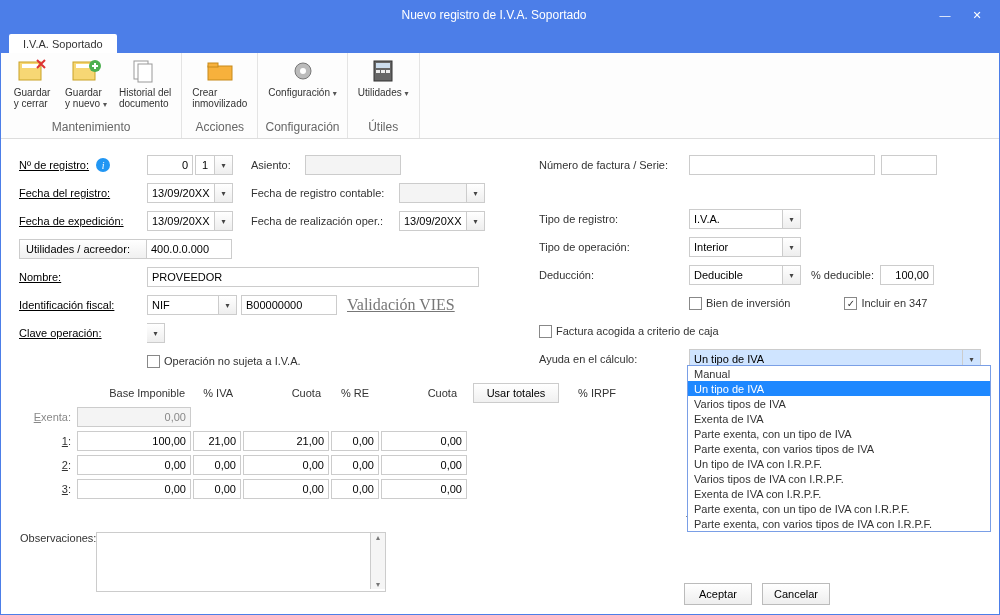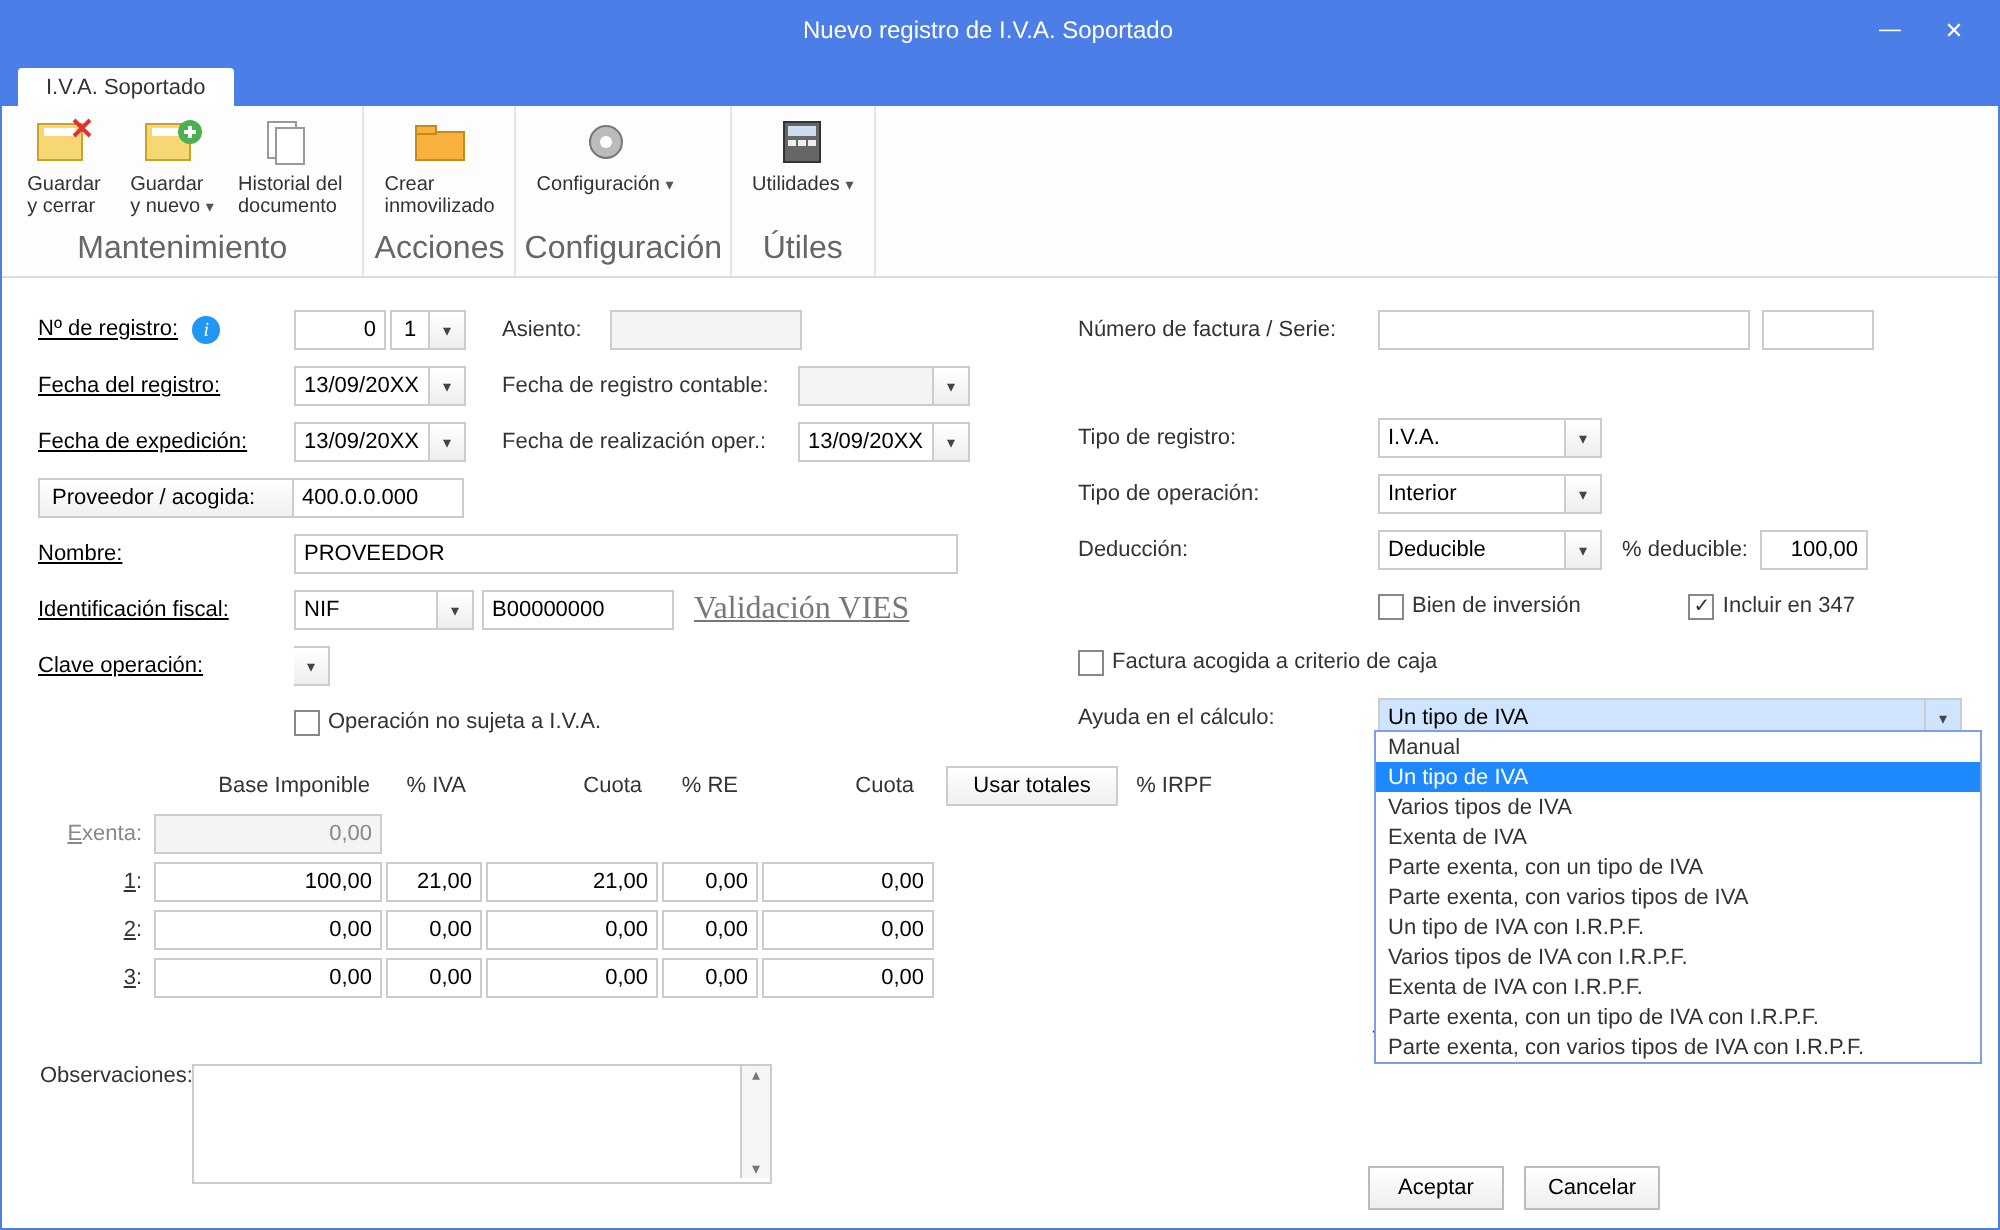--- a/index.html
+++ b/index.html
@@ -6,21 +6,21 @@
   body { margin:0; font-family: "Segoe UI", Tahoma, sans-serif; font-size:11px; color:#333; background:#fff; width:1000px; height:615px; overflow:hidden; border:1px solid #4c7ee8; }
   .titlebar { background:#4c7ee8; color:#fff; height:28px; display:flex; align-items:center; padding:0 8px; position:relative; }
   .titlebar .title { position:absolute; left:0; right:12px; text-align:center; font-size:12px; pointer-events:none; }
   .titlebar .winbtns { margin-left:auto; display:flex; gap:4px; z-index:1;}
   .winbtn { width:28px; height:20px; display:flex; align-items:center; justify-content:center; color:#fff; cursor:pointer;}
   .tabbar { background:#4c7ee8; height:24px; display:flex; align-items:flex-end; padding-left:8px; }
   .tab { background:#fff; color:#333; padding:4px 14px 3px; font-size:11px; border-top-left-radius:2px; border-top-right-radius:2px;}
   .ribbon { height:86px; border-bottom:1px solid #ddd; display:flex; background:#fdfdfd; }
   .rgroup { border-right:1px solid #e4e4e4; display:flex; flex-direction:column; padding:2px 4px; }
   .rgroup .rbtns { flex:1; display:flex; align-items:flex-start; }
-  .rgroup .cap { font-size:16px; color:#666; text-align:center; padding:1px 0 2px; }
+  .rgroup .cap { font-size:12px; color:#666; text-align:center; padding:1px 0 2px; }
   .rbtn { display:flex; flex-direction:column; align-items:center; justify-content:flex-start; padding:2px 6px; min-width:54px; cursor:pointer; }
   .ricon { width:32px; height:28px; margin-bottom:2px; display:flex; align-items:center; justify-content:center; }
   .rlbl { font-size:10px; text-align:left; line-height:11px; white-space:pre-line; }
   .chev { font-size:8px; color:#555; margin-top:-1px;}
   .formarea { padding:14px 18px 6px; display:flex; gap:30px; }
   .col { }
   .left { width:490px; }
   .right { flex:1; }
   .row { display:flex; align-items:center; min-height:24px; margin-bottom:4px; }
   .lbl { width:128px; font-size:11px; }
@@ -194,21 +194,21 @@
       </div>
       <span style="width:18px"></span>
       <span class="lbl" style="width:148px">Fecha de realización oper.:</span>
       <div class="drop">
         <input class="input" style="width: 68px;" value="13/09/20XX">
         <div class="dropbtn">▾</div>
       </div>
     </div>
 
     <div class="row">
-      <button class="btnflat" style="width:128px;margin-right:-1px;text-align:left;padding-left:6px">Proveedor / acogida:</button>
+      <button class="btnflat" style="width:128px;margin-right:-1px;text-align:left;padding-left:6px">Utilidades / acreedor:</button>
       <input class="input" style="width: 86px;" value="400.0.0.000">
     </div>
 
     <div class="row">
       <span class="lbl underline">Nombre:</span>
       <input class="input" style="width: 332px;" value="PROVEEDOR">
     </div>
 
     <div class="row">
       <span class="lbl underline">Identificación fiscal:</span>
@@ -308,21 +308,21 @@
 <div class="gridarea">
   <div class="gridhdr">
     <span class="gl"></span>
     <span class="gh" style="width:114px">Base Imponible</span>
     <span class="gh" style="width:48px">% IVA</span>
     <span class="gh" style="width:88px">Cuota</span>
     <span class="gh" style="width:48px">% RE</span>
     <span class="gh" style="width:88px">Cuota</span>
     <span style="width:10px"></span>
     <button class="btnflat" style="width:86px">Usar totales</button>
-    <span class="gh" style="width:48px;margin-left:5px">% IRPF</span>
+    <span class="gh" style="width:48px;margin-left:15px">% IRPF</span>
   </div>
 
   <div class="gridrow">
     <span class="gl exenta-cell"><span style="text-decoration:underline">E</span>xenta:</span>
     <input class="celin ro exenta-cell" style="width: 114px;" readonly="" value="0,00">
     <span style="flex:1"></span>
     <input class="celin" style="width: 48px; margin-left: 370px;" value="0,00">
   </div>
 
   <div id="gridrows">

